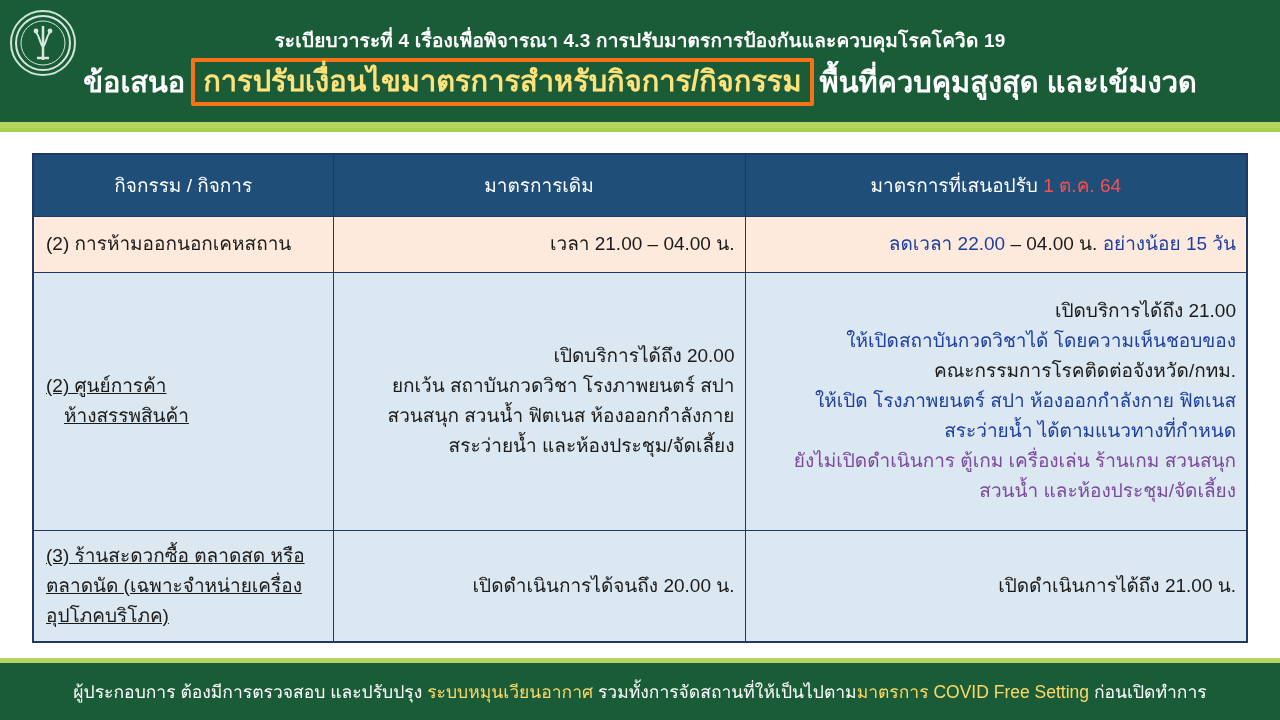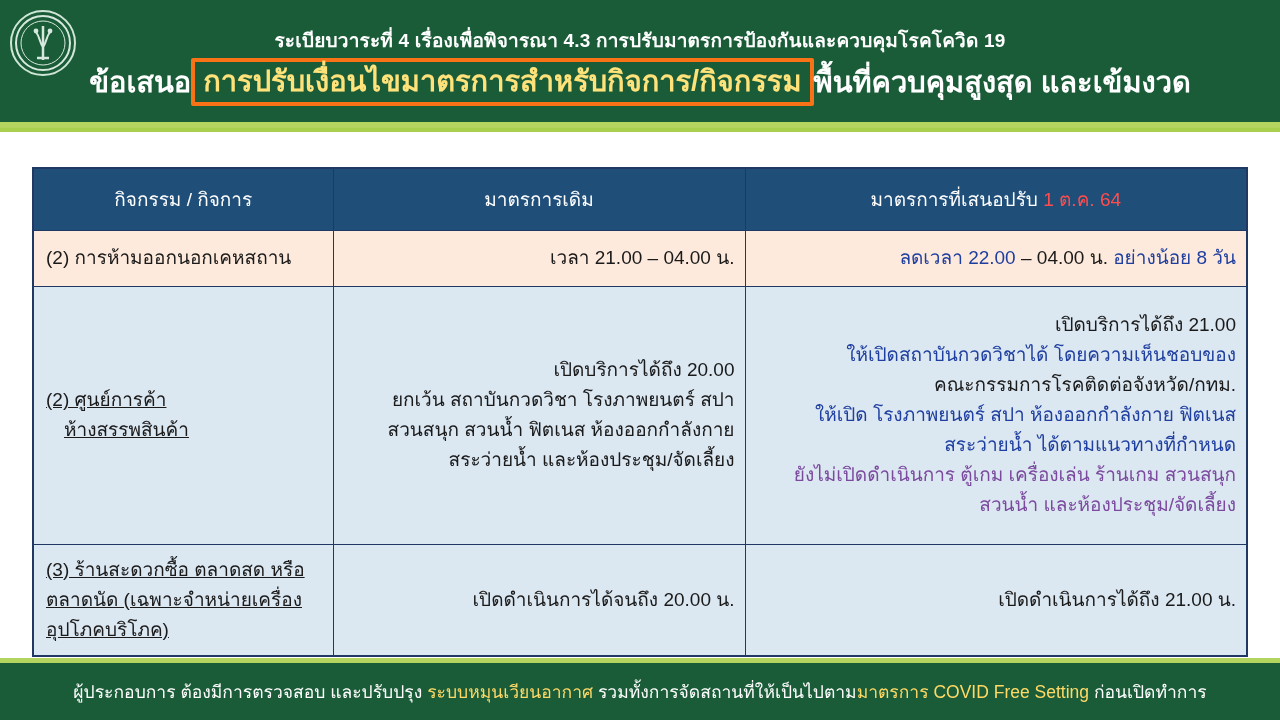--- a/index.html
+++ b/index.html
@@ -36,37 +36,37 @@
     color: #ffffff;
     font-size: 19px;
     font-weight: bold;
     text-align: center;
     letter-spacing: .2px;
     margin-top: 6px;
     line-height: 26px;
   }
   .header-line2 {
     display: flex; align-items: center; justify-content: center;
-    gap: 0;
+    gap: 6px;
     margin-top: 4px;
   }
   .header-line2 .plain {
     color: #ffffff; font-size: 29px; font-weight: bold; line-height: 38px;
   }
   .header-line2 .boxed {
     color: #ffe27a; font-size: 29px; font-weight: bold; line-height: 38px;
     border: 4px solid #f97316;
     padding: 0px 8px 2px 8px;
     border-radius: 2px;
   }
 
   
   .table-wrap {
     position: absolute;
-    left: 32px; top: 167px;
+    left: 32px; top: 153px;
     width: 1216px;
   }
   table.main {
     border-collapse: collapse;
     width: 1216px;
     table-layout: fixed;
     border: 2px solid #1f3864;
   }
   table.main th, table.main td {
     border: 1px solid #1f3864;
@@ -176,21 +176,21 @@
           <span class="hl-red">1 ต.ค. 64</span>
         </th>
       </tr>
     </thead>
     <tbody>
 
       <tr class="r1h">
         <td class="c1">(2) การห้ามออกนอกเคหสถาน</td>
         <td class="c2">เวลา 21.00 – 04.00 น.</td>
         <td class="c3">
-          <span class="blue">ลดเวลา  22.00</span><span> – 04.00 น. </span><span class="blue">อย่างน้อย 8 วัน</span>
+          <span class="blue">ลดเวลา  22.00</span><span> – 04.00 น. </span><span class="blue">อย่างน้อย 15 วัน</span>
         </td>
       </tr>
 
       <tr class="row-alt r2h">
         <td class="c1">
           <span class="line">(2) ศูนย์การค้า</span>
           <span class="line indent">ห้างสรรพสินค้า</span>
         </td>
         <td class="c2">
           <div>เปิดบริการได้ถึง 20.00</div>

